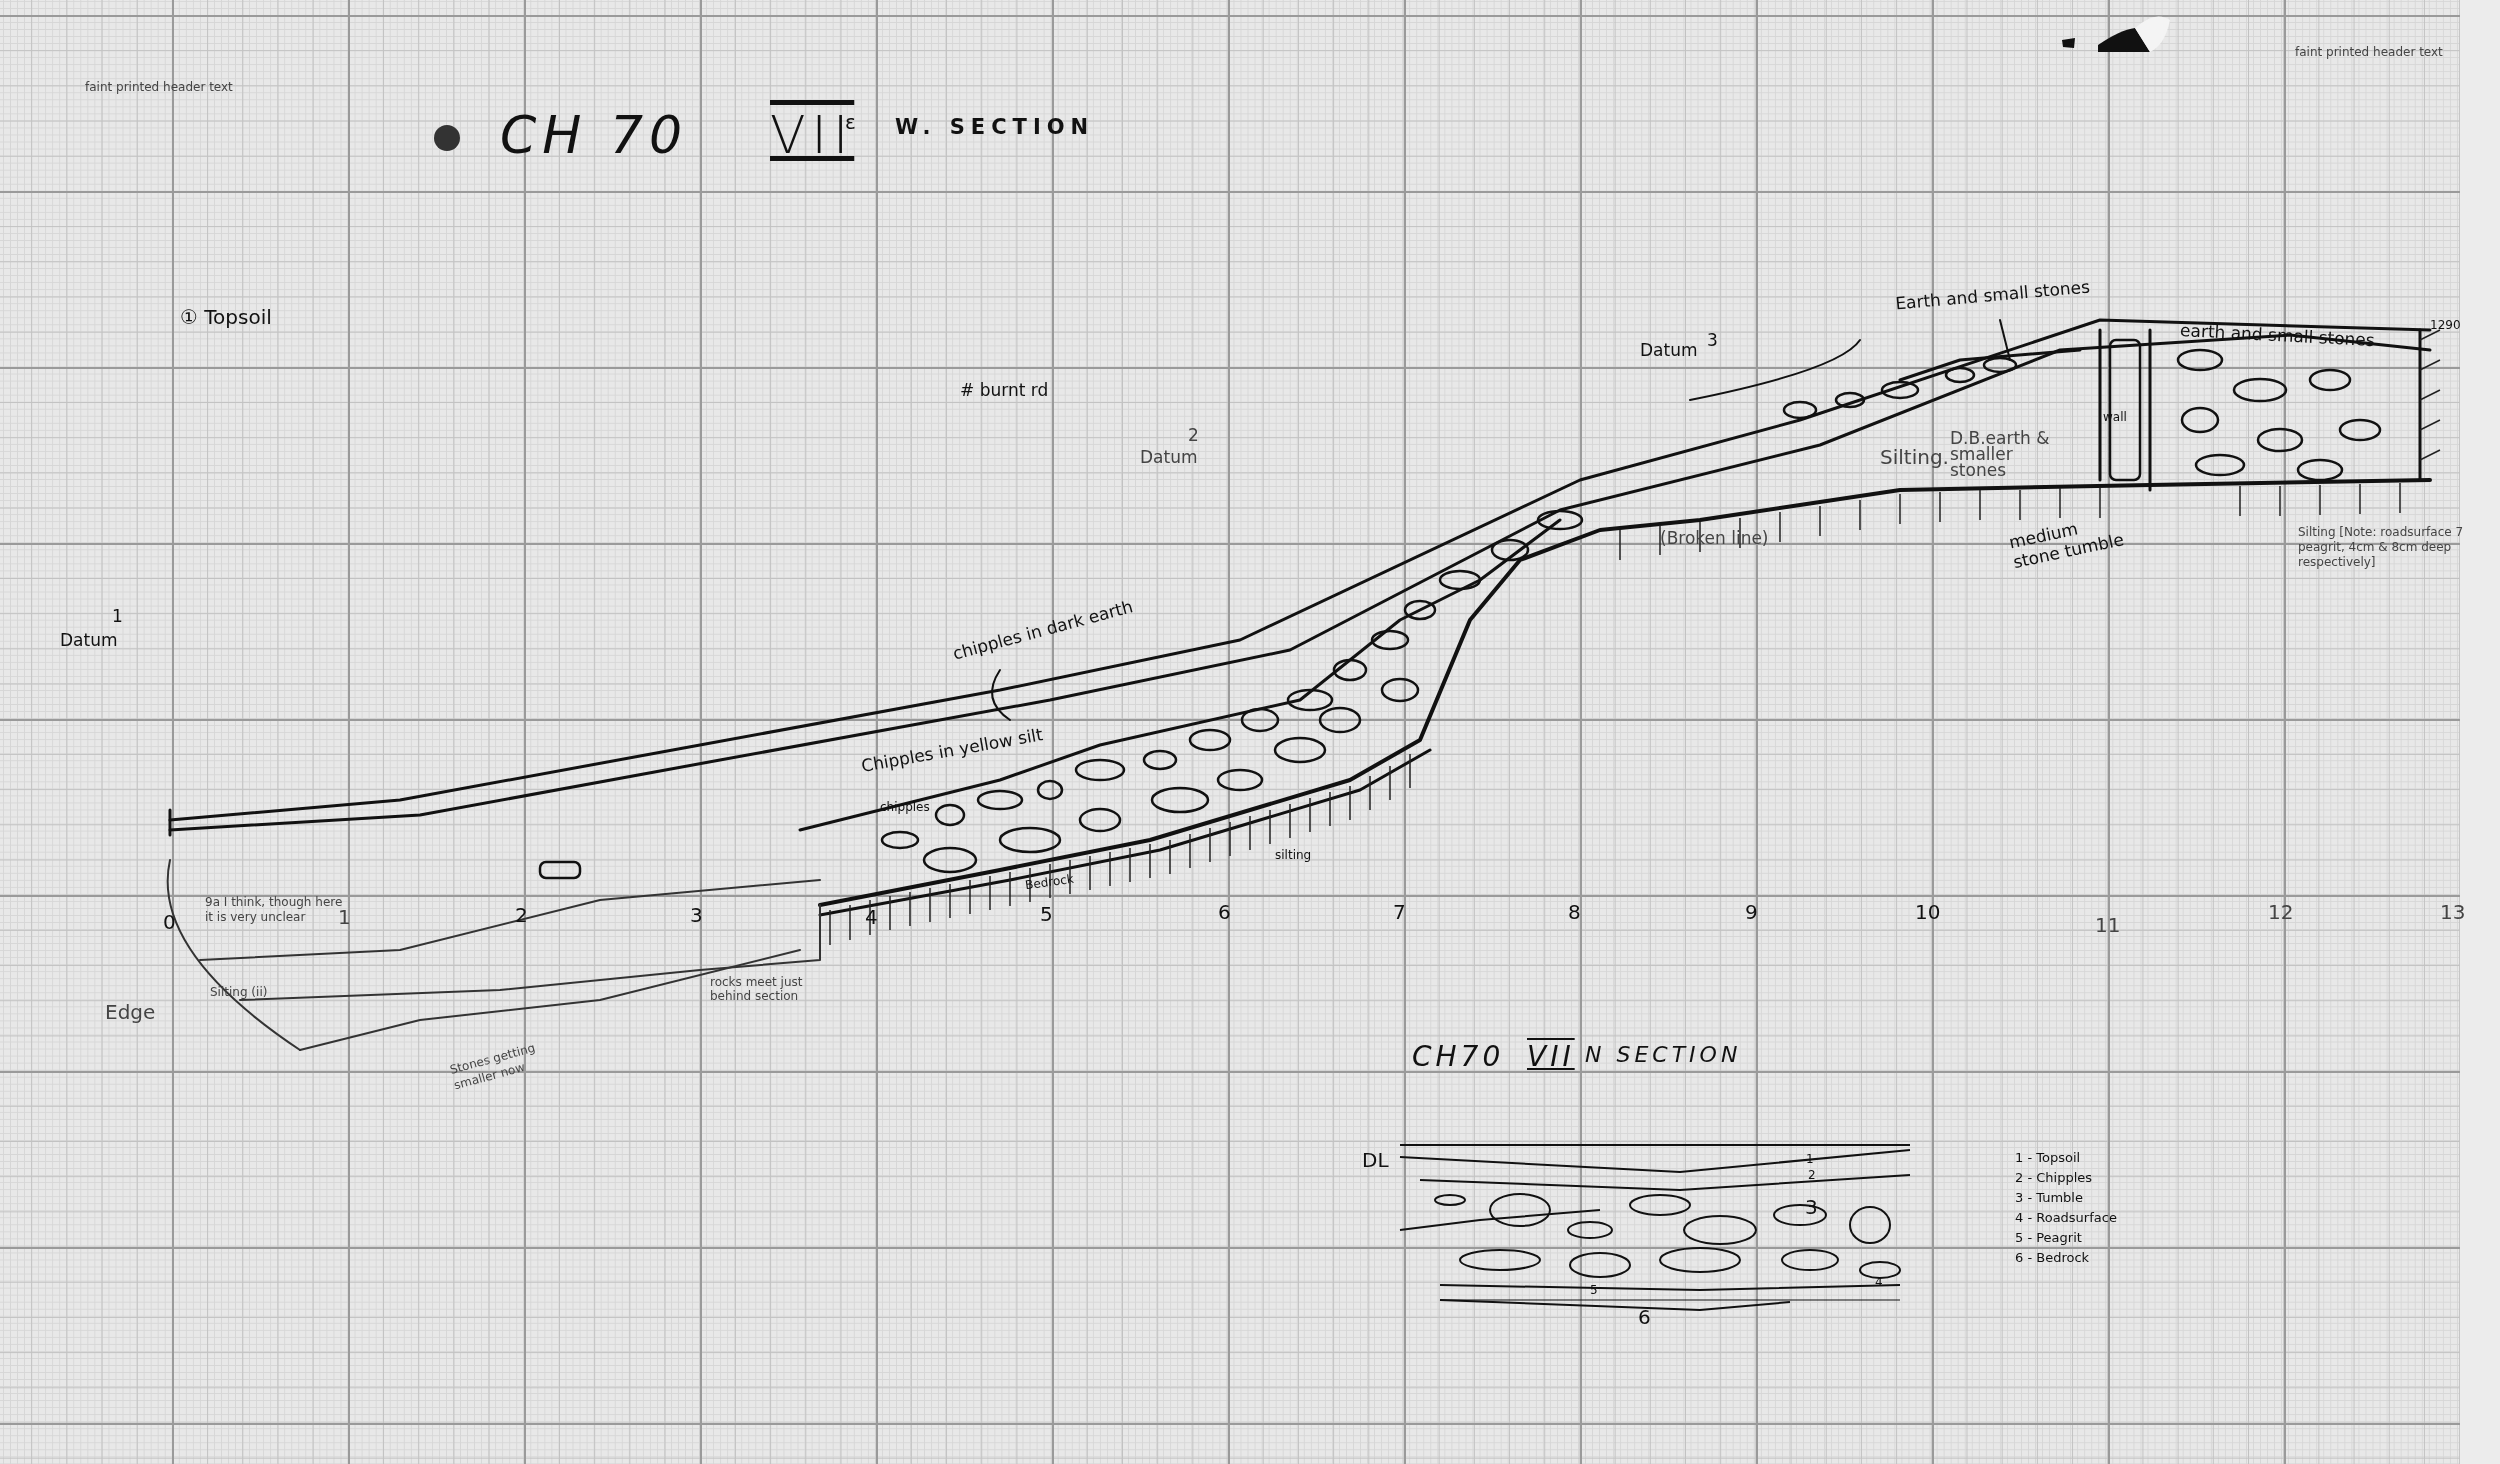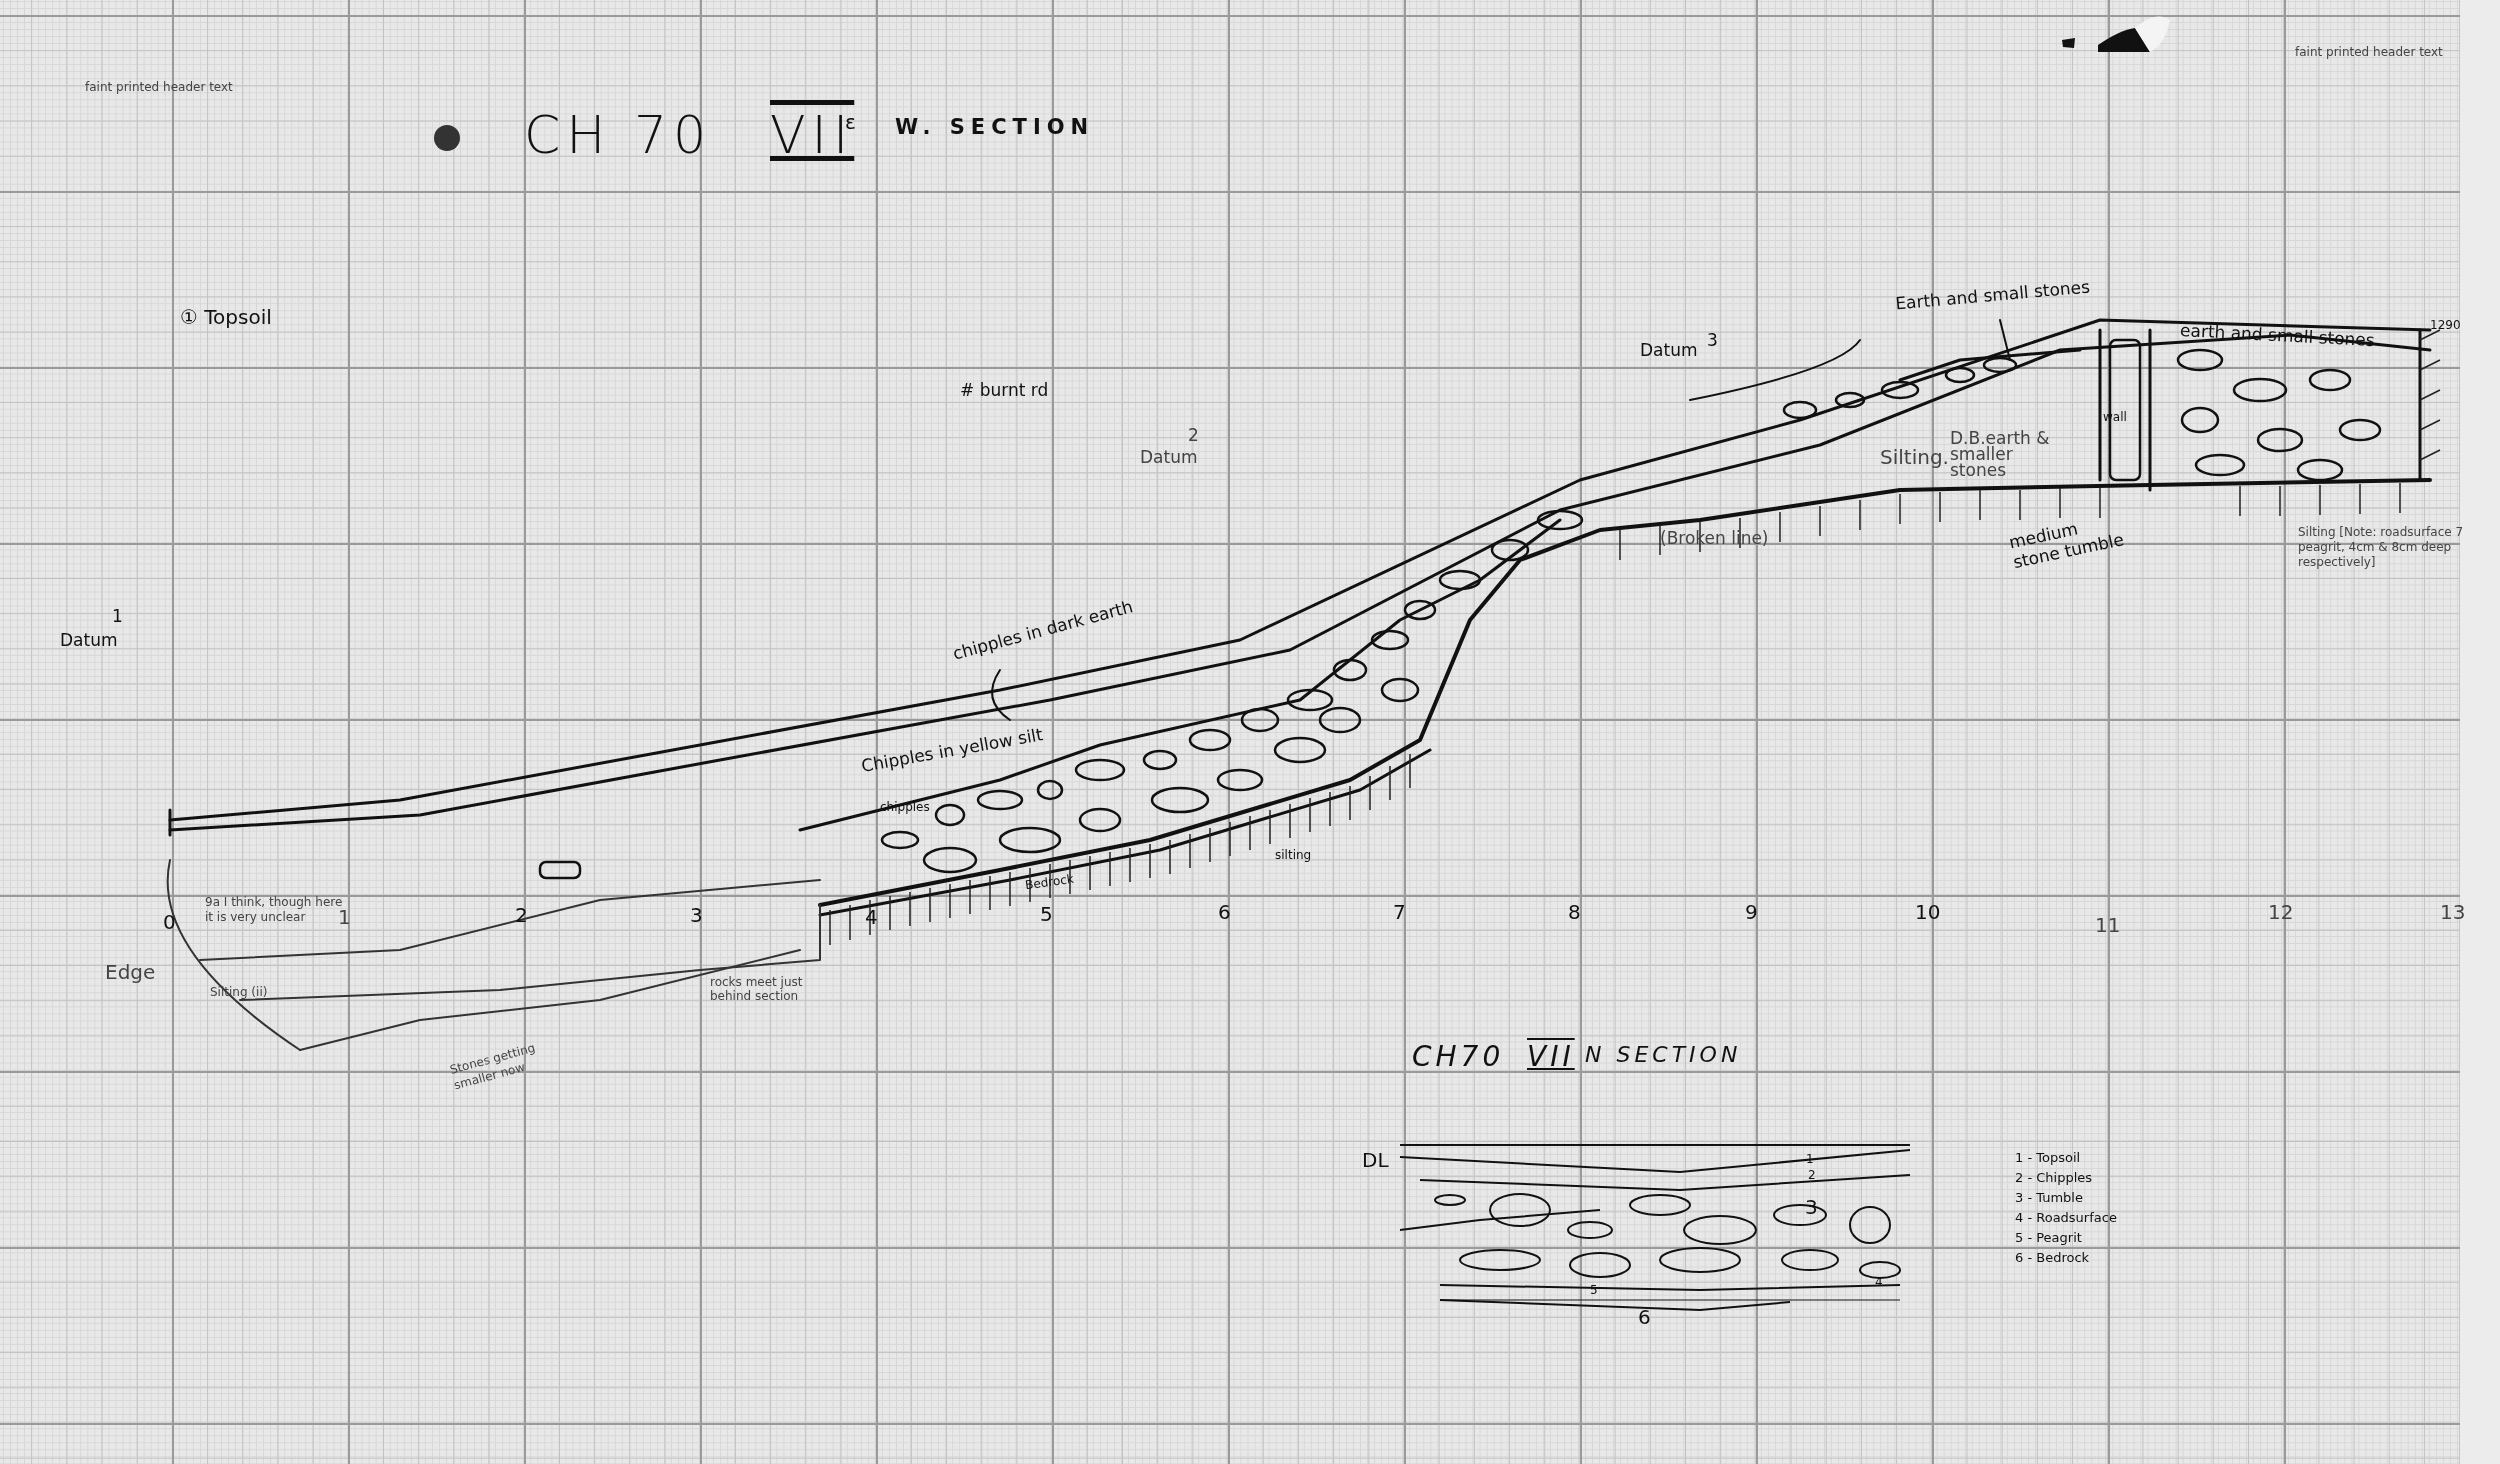--- a/index.html
+++ b/index.html
@@ -135,21 +135,21 @@
     <circle cx="447" cy="138" r="13" fill="#333"></circle>
 
     <path d="M2062 40 L2075 38 L2074 48 L2063 47 Z" fill="#111"></path>
     <path d="M2098 45 Q2120 30 2135 28 L2150 52 L2098 52 Z" fill="#111"></path>
     <path d="M2135 28 Q2155 10 2170 20 Q2165 45 2150 52 Z" fill="#f4f4f4"></path>
   </svg>
 
   <div class="hw faint xs" style="left:85px;top:80px;">faint printed header text</div>
   <div class="hw faint xs" style="left:2295px;top:45px;">faint printed header text</div>
 
-  <div class="hw title" style="left:524px;top:105px;">CH 70</div>
+  <div class="hw title" style="left:500px;top:105px;font-style:italic;">CH 70</div>
   <div class="hw title" style="left:770px;top:105px;text-decoration:underline overline;">VII</div>
   <div class="hw md" style="left:845px;top:110px;">ε</div>
   <div class="hw title" style="left:895px;top:115px;font-size:21px;font-weight:bold;">W. SECTION</div>
 
   <div class="hw md" style="left:180px;top:305px;">① Topsoil</div>
   <div class="hw sm" style="left:960px;top:380px;"># burnt rd</div>
 
   <div class="hw sm" style="left:60px;top:630px;">Datum</div>
   <div class="hw sm" style="left:112px;top:606px;">1</div>
   <div class="hw sm faint" style="left:1140px;top:447px;">Datum</div>
@@ -166,21 +166,21 @@
   <div class="hw sm faint" style="left:1660px;top:500px;margin-top:28px;">(Broken line)</div>
   <div class="hw sm" style="left:2010px;top:520px;width:120px;white-space:normal;line-height:20px;transform:rotate(-12deg);">medium stone tumble</div>
   <div class="hw xs faint" style="left:2250px;top:525px;width:200px;white-space:normal;line-height:15px;margin-left:48px;">Silting [Note: roadsurface 7 peagrit, 4cm &amp; 8cm deep respectively]</div>
   <div class="hw sm" style="left:950px;top:620px;transform:rotate(-15deg);">chipples in dark earth</div>
   <div class="hw sm" style="left:860px;top:740px;transform:rotate(-10deg);">Chipples in yellow silt</div>
   <div class="hw xs" style="left:880px;top:800px;">chipples</div>
   <div class="hw xs" style="left:1025px;top:875px;transform:rotate(-8deg);">Bedrock</div>
   <div class="hw xs" style="left:1275px;top:848px;">silting</div>
   <div class="hw xs faint" style="left:205px;top:895px;width:140px;white-space:normal;line-height:15px;">9a I think, though here it is very unclear</div>
   <div class="hw xs faint" style="left:210px;top:985px;">Silting (ii)</div>
-  <div class="hw md faint" style="left:105px;top:960px;">Edge</div>
+  <div class="hw md faint" style="left:105px;top:1000px;">Edge</div>
   <div class="hw xs faint" style="left:450px;top:1045px;width:130px;white-space:normal;line-height:16px;transform:rotate(-15deg);">Stones getting smaller now</div>
   <div class="hw xs faint" style="left:710px;top:975px;width:110px;white-space:normal;line-height:14px;">rocks meet just behind section</div>
 
   <div class="hw tick" style="left:163px;top:910px;">0</div>
   <div class="hw tick faint" style="left:338px;top:905px;">1</div>
   <div class="hw tick" style="left:515px;top:903px;">2</div>
   <div class="hw tick" style="left:690px;top:903px;">3</div>
   <div class="hw tick" style="left:865px;top:905px;">4</div>
   <div class="hw tick" style="left:1040px;top:902px;">5</div>
   <div class="hw tick" style="left:1218px;top:900px;">6</div>

